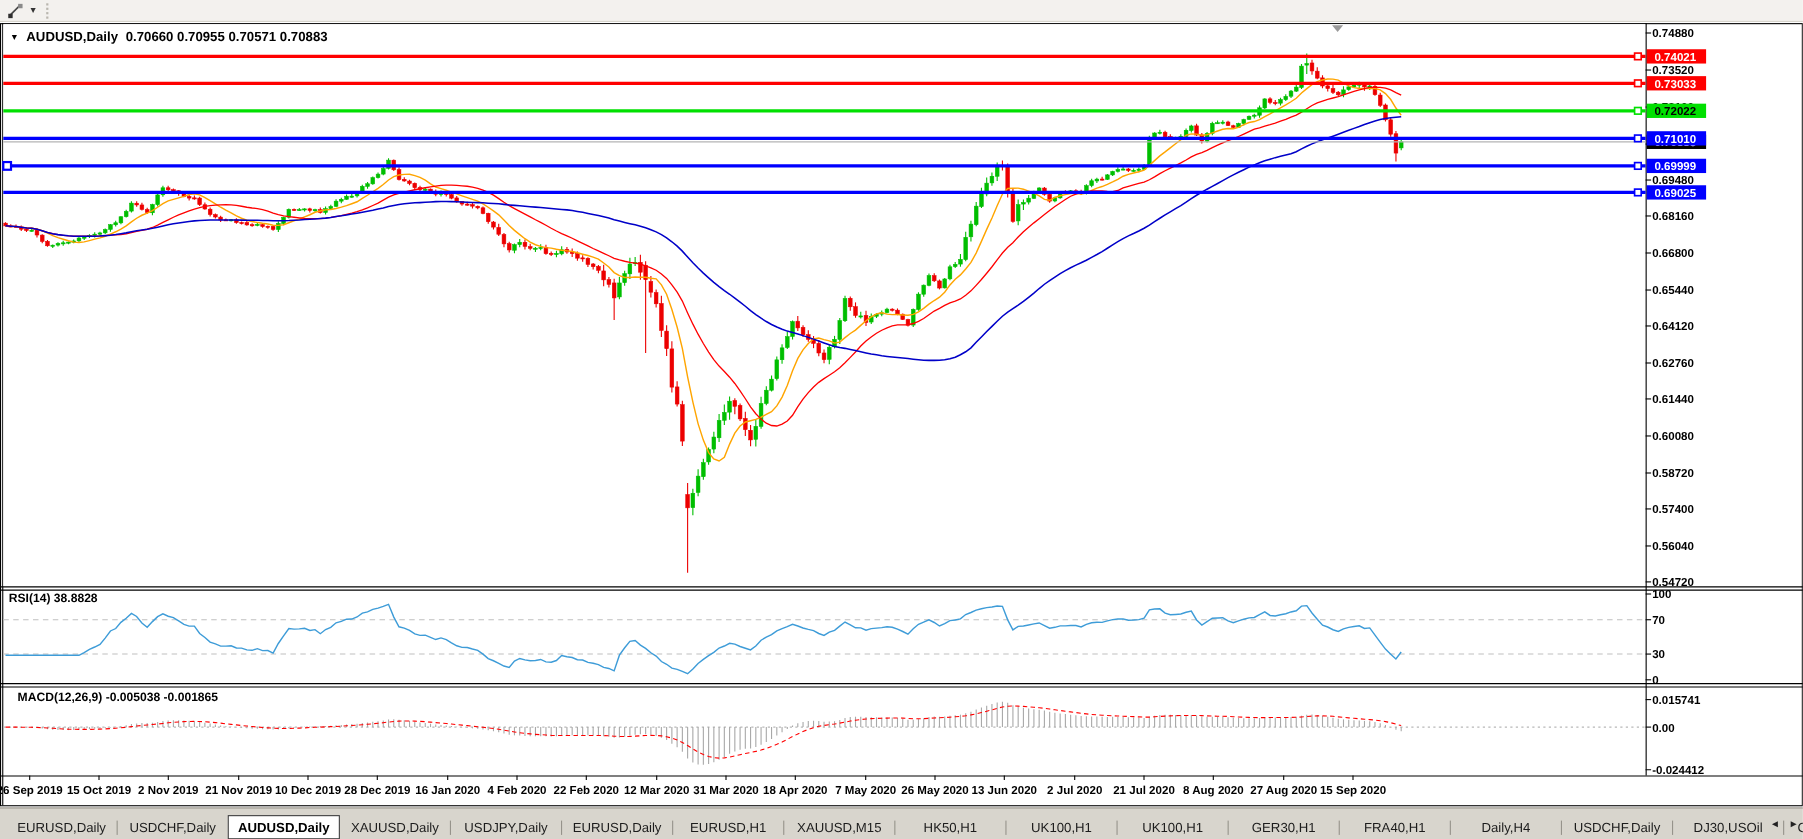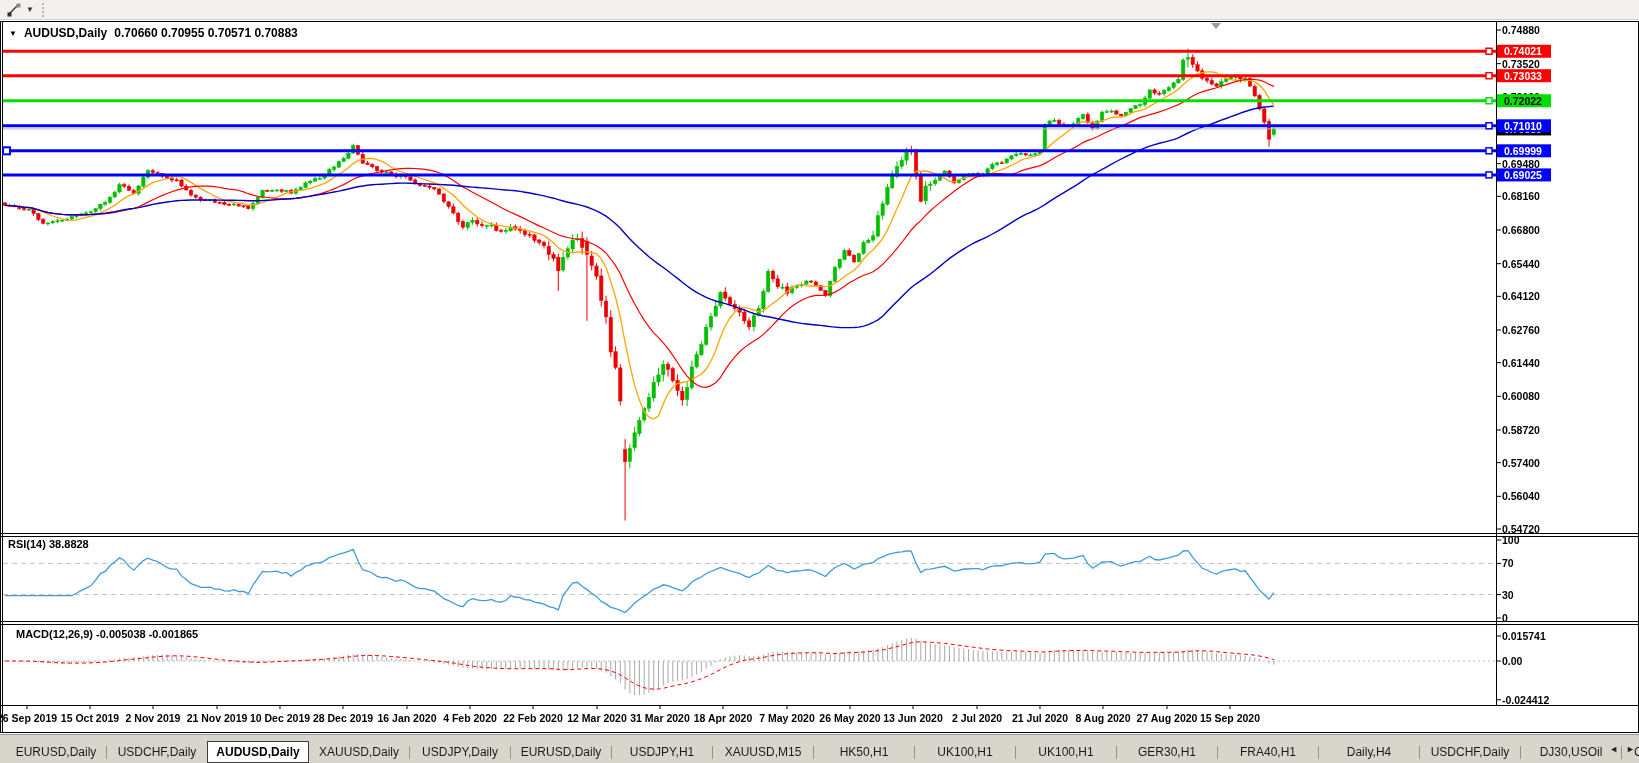--- a/index.html
+++ b/index.html
@@ -1034,21 +1034,21 @@
       <div class="tab">EURUSD,Daily</div>
       <div class="tabsep"></div>
       <div class="tab">USDCHF,Daily</div>
       <div class="tab active">AUDUSD,Daily</div>
       <div class="tab">XAUUSD,Daily</div>
       <div class="tabsep"></div>
       <div class="tab">USDJPY,Daily</div>
       <div class="tabsep"></div>
       <div class="tab">EURUSD,Daily</div>
       <div class="tabsep"></div>
-      <div class="tab">USDJPY,H1</div>
+      <div class="tab">EURUSD,H1</div>
       <div class="tabsep"></div>
       <div class="tab">XAUUSD,M15</div>
       <div class="tabsep"></div>
       <div class="tab">HK50,H1</div>
       <div class="tabsep"></div>
       <div class="tab">UK100,H1</div>
       <div class="tabsep"></div>
       <div class="tab">UK100,H1</div>
       <div class="tabsep"></div>
       <div class="tab">GER30,H1</div>

